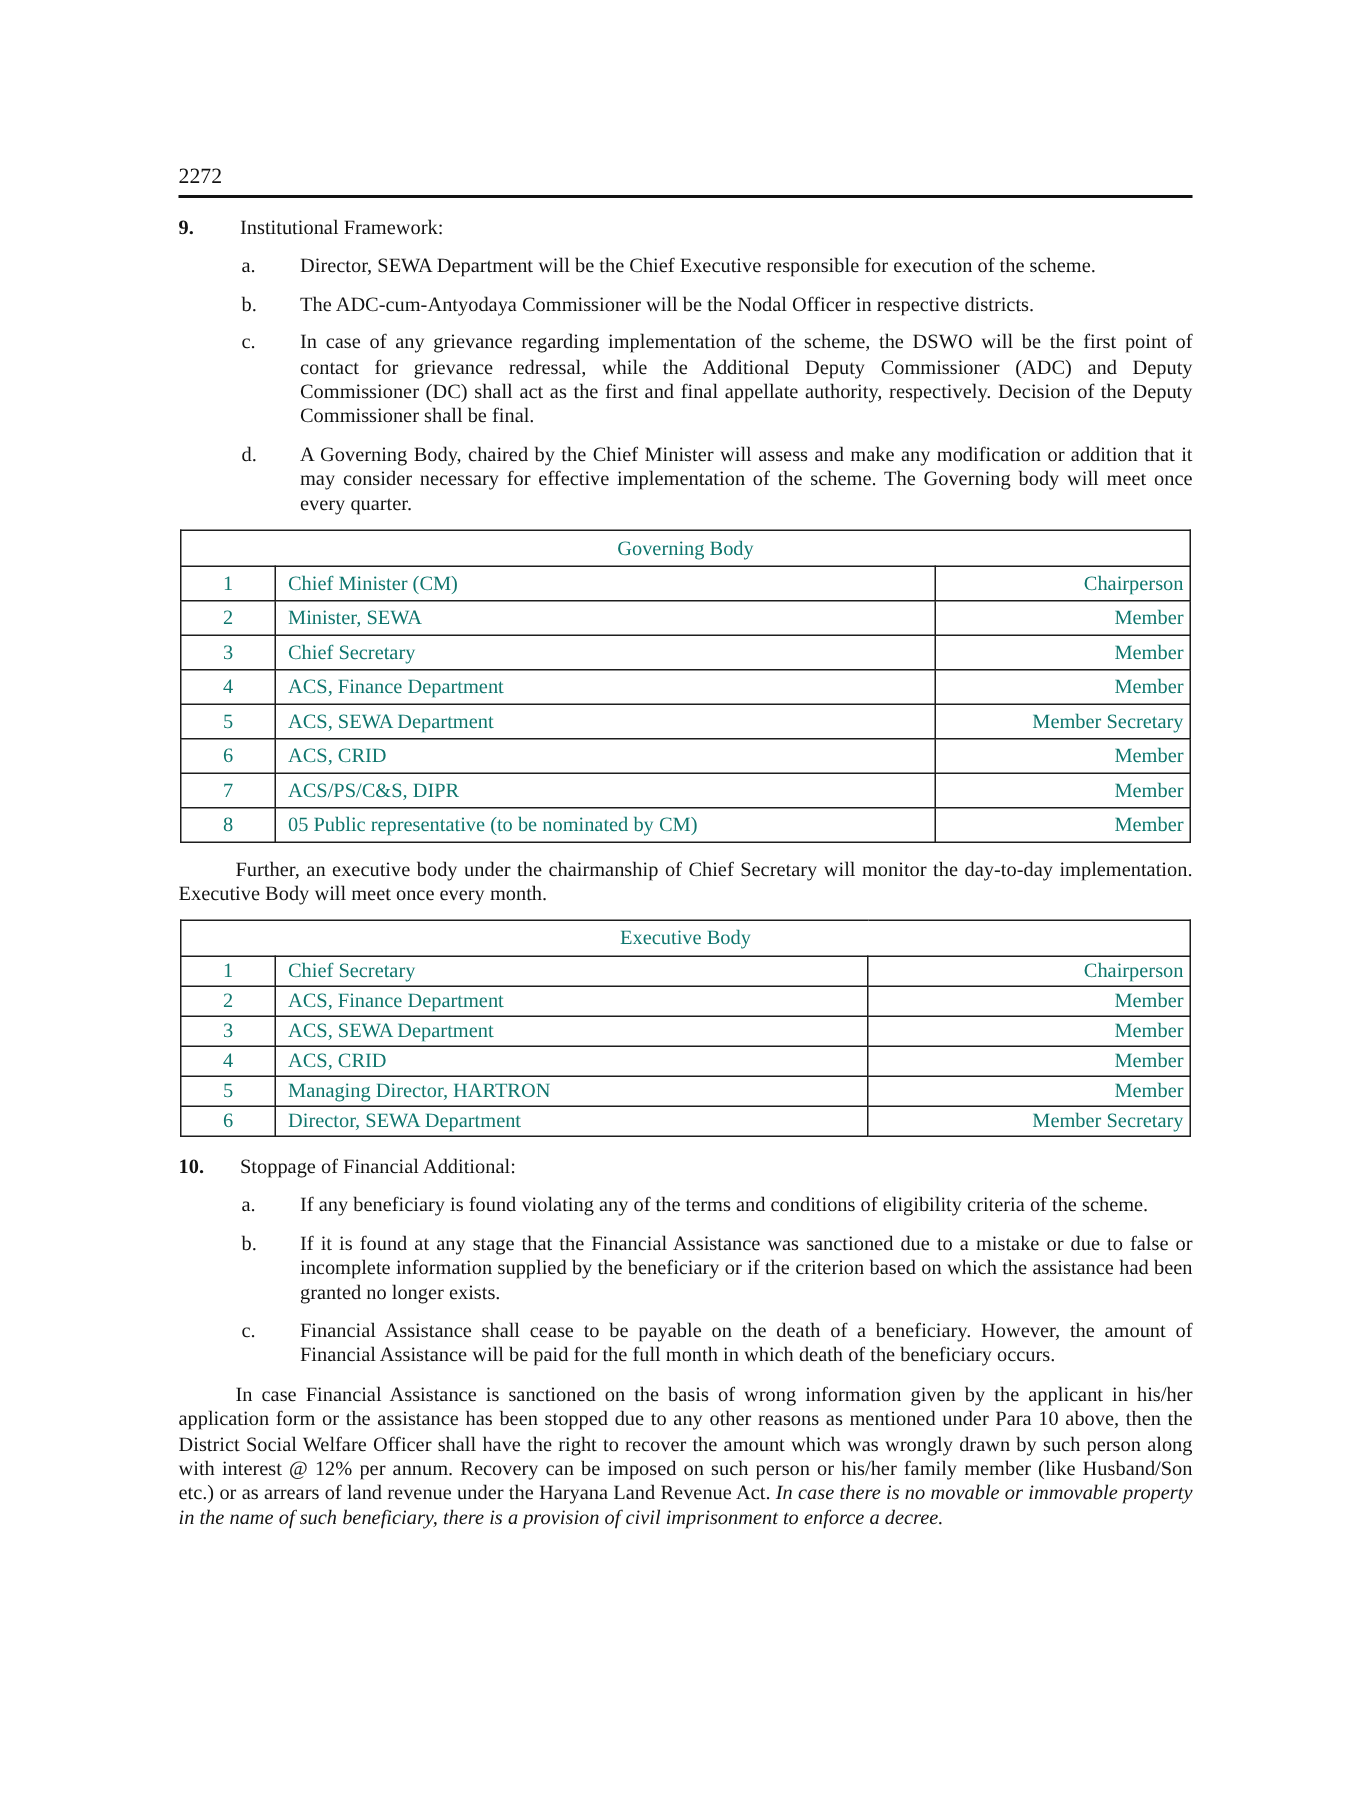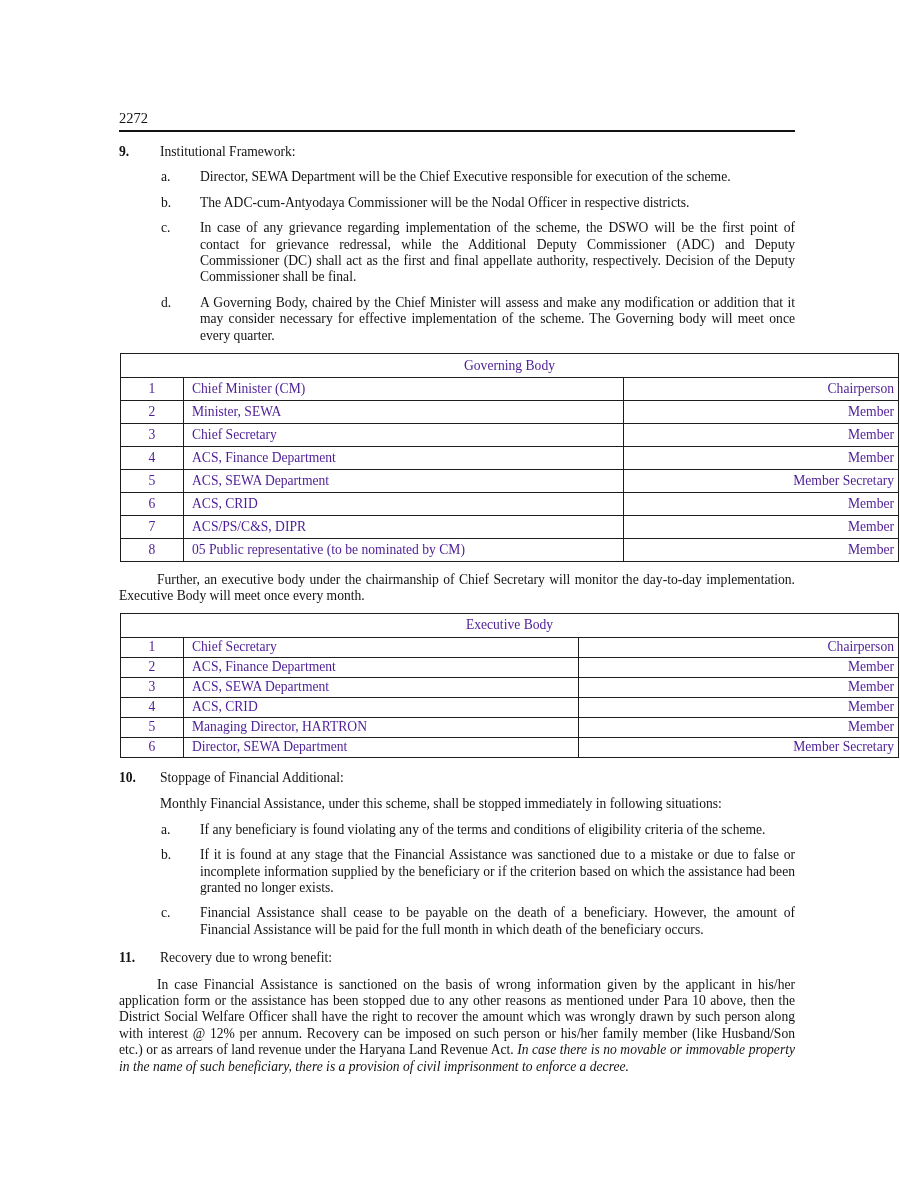--- a/index.html
+++ b/index.html
@@ -60,26 +60,26 @@
   .para {
     margin-top: 10px;
     font-size: 13.6px;
     line-height: 16.4px;
     text-align: justify;
     text-indent: 38px;
   }
   .para .it { font-style: italic; }
   
   table.body-table {
-    width: 779px;
+    width: 674px;
     margin-top: 9px;
     margin-left: 1px;
     border-collapse: collapse;
     font-size: 13.6px;
-    color: #4c1d95;
+    color: #0f766e;
     padding-left: 32px;
   }
   table.body-table th,
   table.body-table td {
     border: 1.4px solid #1d1d1d;
     font-weight: normal;
     vertical-align: middle;
   }
   table.body-table th {
     text-align: center;
@@ -217,34 +217,29 @@
             <td>Director, SEWA Department</td>
             <td>Member Secretary</td>
           </tr>
         </tbody>
     </table>
 
     <div class="sec-head">
       <span class="sec-num">10.</span>
       <span class="sec-title">Stoppage of Financial Additional:</span>
     </div>
-    <div class="sec-intro">Monthly Financial Assistance, under this scheme, shall be stopped immediately in following situations:</div>
     <div class="item">
       <span class="item-label">a.</span>
       <div class="item-text">If any beneficiary is found violating any of the terms and conditions of eligibility criteria of the scheme.</div>
     </div>
     <div class="item">
       <span class="item-label">b.</span>
       <div class="item-text">If it is found at any stage that the Financial Assistance was sanctioned due to a mistake or due to false or incomplete information supplied by the beneficiary or if the criterion based on which the assistance had been granted no longer exists.</div>
     </div>
     <div class="item">
       <span class="item-label">c.</span>
       <div class="item-text">Financial Assistance shall cease to be payable on the death of a beneficiary. However, the amount of Financial Assistance will be paid for the full month in which death of the beneficiary occurs.</div>
     </div>
 
-    <div class="sec-head">
-      <span class="sec-num">11.</span>
-      <span class="sec-title">Recovery due to wrong benefit:</span>
-    </div>
     <p class="para"><span>In case Financial Assistance is sanctioned on the basis of wrong information given by the applicant in his/her application form or the assistance has been stopped due to any other reasons as mentioned under Para 10 above, then the District Social Welfare Officer shall have the right to recover the amount which was wrongly drawn by such person along with interest @ 12% per annum. Recovery can be imposed on such person or his/her family member (like Husband/Son etc.) or as arrears of land revenue under the Haryana Land Revenue Act. </span><span class="it">In case there is no movable or immovable property in the name of such beneficiary, there is a provision of civil imprisonment to enforce a decree.</span></p>
 
   </div>
 </div>
 
 </body></html>

